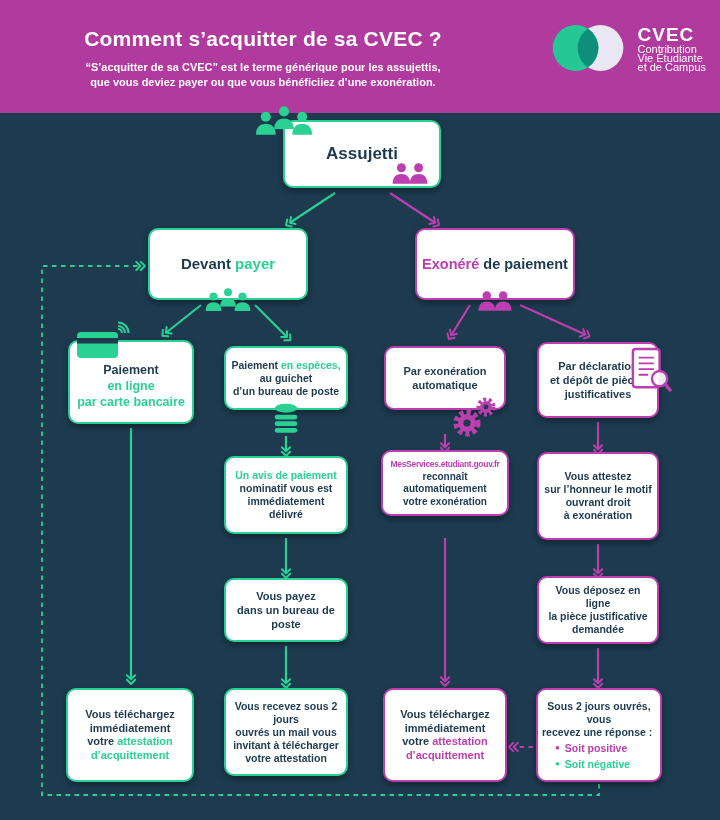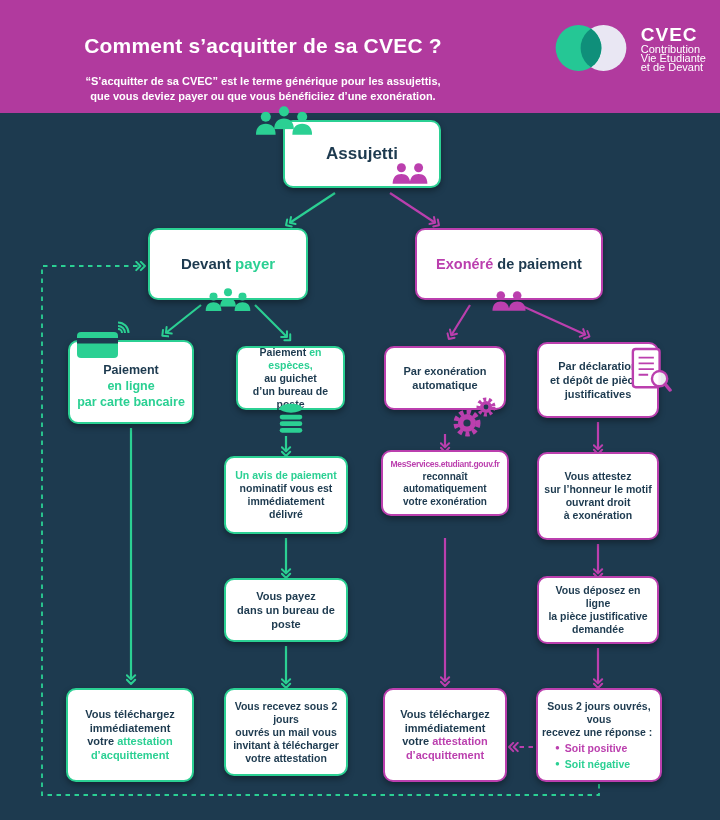--- a/index.html
+++ b/index.html
@@ -6,21 +6,21 @@
     --header_bg:#b13a9e; --background:#1d3a4f; --green:#2bd093; --magenta:#bb3fae;
     --box_text:#1d3a4f; --logo_green:#25c795; --logo_light:#e9e7f3; --logo_overlap:#0f8f7a;
   }
   *{box-sizing:border-box}
   body{margin:0;background:#10222f;font-family:"Liberation Sans","DejaVu Sans",sans-serif}
   .canvas{position:relative;width:720px;height:820px;background:var(--background);overflow:hidden}
 
   
   .hdr{position:absolute;left:0;top:0;width:720px;height:113px;background:var(--header_bg)}
   .hdr-left{position:absolute;left:48px;top:18px;width:430px;text-align:center;color:#fff}
-  .hdr h1{margin:15px;font-size:21px;line-height:26px;color:#fff;letter-spacing:.2px}
+  .hdr h1{margin:8px;font-size:21px;line-height:26px;color:#fff;letter-spacing:.2px}
   .sub{margin:7px 0 0;font-size:11px;font-weight:bold;line-height:15px}
   .sub-line{display:block}
   .logo{position:absolute;right:14px;top:22px;display:flex;align-items:center;gap:9px;color:#fff}
   .logo-name{font-size:19px;font-weight:bold;letter-spacing:1px;line-height:20px}
   .logo-tag{font-size:11px;font-weight:normal;line-height:9px}
 
   
   .node{position:absolute;background:#fff;border:2.5px solid;border-radius:10px;
         display:flex;flex-direction:column;align-items:center;justify-content:center;
         text-align:center;color:var(--box_text);font-weight:bold;
@@ -75,21 +75,21 @@
           </defs>
         <circle cx="51" cy="25" r="22" class="lgl"></circle>
         <circle cx="27" cy="25" r="22" class="lgg"></circle>
         <circle cx="27" cy="25" r="22" class="lgo" clip-path="url(#clip-r)"></circle>
       </svg>
       <div class="logo-text">
         <div class="logo-name">CVEC</div>
         <div class="logo-tag">
           <div>Contribution</div>
           <div>Vie Étudiante</div>
-          <div>et de Devant</div>
+          <div>et de Campus</div>
         </div>
       </div>
     </div>
   </header>
 
   <svg class="wires" viewBox="0 0 720 820">
     <defs>
       <symbol id="icon-person" viewBox="0 0 20 22">
         <circle cx="10" cy="5" r="4.7"></circle>
         <path d="M0.8 21.8 C0.8 14.8 4.6 11.6 10 11.6 C15.4 11.6 19.2 14.8 19.2 21.8 Z"></path>
@@ -135,42 +135,42 @@
 
   <div class="node g" style="left:148px;top:228px;width:160px;height:72px">
     <div class="txt" style="font-size:15px;line-height:18px"><span>Devant </span><span class="ac-g">payer</span></div>
     <svg class="icon-abs" style="left:50%;bottom:-14px;transform:translateX(-50%);width:46px;height:24px" viewBox="0 0 54 28">
       <use class="f-g" href="#icon-person" x="17" y="0" width="20" height="22"></use>
       <use class="f-g" href="#icon-person" x="0" y="5" width="20" height="22"></use>
       <use class="f-g" href="#icon-person" x="34" y="5" width="20" height="22"></use>
     </svg>
   </div>
 
-  <div class="node m" style="left:415px;top:228px;width:188px;height:72px">
+  <div class="node m" style="left:415px;top:228px;width:160px;height:72px">
     <div class="txt" style="font-size:14.5px;line-height:18px"><span class="ac-m">Exonéré </span><span>de paiement</span></div>
     <svg class="icon-abs" style="left:50%;bottom:-13px;transform:translateX(-50%);width:38px;height:20px" viewBox="0 0 38 22">
       <use class="f-m" href="#icon-person" x="0" y="0" width="20" height="22"></use>
       <use class="f-m" href="#icon-person" x="18" y="0" width="20" height="22"></use>
     </svg>
   </div>
 
   <div class="node g" style="left:68px;top:340px;width:126px;height:84px">
     <div class="txt" style="font-size:12.5px;line-height:16px;padding-top:8px">
       <div>Paiement</div>
       <div class="ac-g">en ligne</div>
       <div class="ac-g">par carte bancaire</div>
     </div>
     <svg class="icon-abs" style="left:6px;top:-23px;width:56px;height:40px" viewBox="0 0 56 40">
       <path class="st-g" fill="none" stroke-width="2" d="M46 14 A4 4 0 0 0 42 10 M49 14 A7 7 0 0 0 42 7 M52.5 14 A10.5 10.5 0 0 0 42 3.5"></path>
       <rect x="1" y="13" width="41" height="26" rx="4" class="f-g"></rect>
       <rect x="1" y="19" width="41" height="5.5" class="f-nav"></rect>
     </svg>
   </div>
 
-  <div class="node g" style="left:236px;top:346px;width:109px;height:64px">
+  <div class="node g" style="left:224px;top:346px;width:124px;height:64px">
     <div class="txt" style="font-size:10.5px;line-height:13px">
       <div><span>Paiement </span><span class="ac-g">en espèces,</span></div>
       <div>au guichet</div>
       <div>d’un bureau de poste</div>
     </div>
     <svg class="icon-abs" style="left:50%;bottom:-27px;transform:translateX(-50%);width:32px;height:32px" viewBox="0 0 34 34">
       <ellipse cx="17" cy="5.5" rx="12" ry="4.8" class="f-g"></ellipse>
       <rect x="5" y="12.5" width="24" height="5" rx="2.5" class="f-g"></rect>
       <rect x="5" y="19.5" width="24" height="5" rx="2.5" class="f-g"></rect>
       <rect x="5" y="26.5" width="24" height="5" rx="2.5" class="f-g"></rect>

